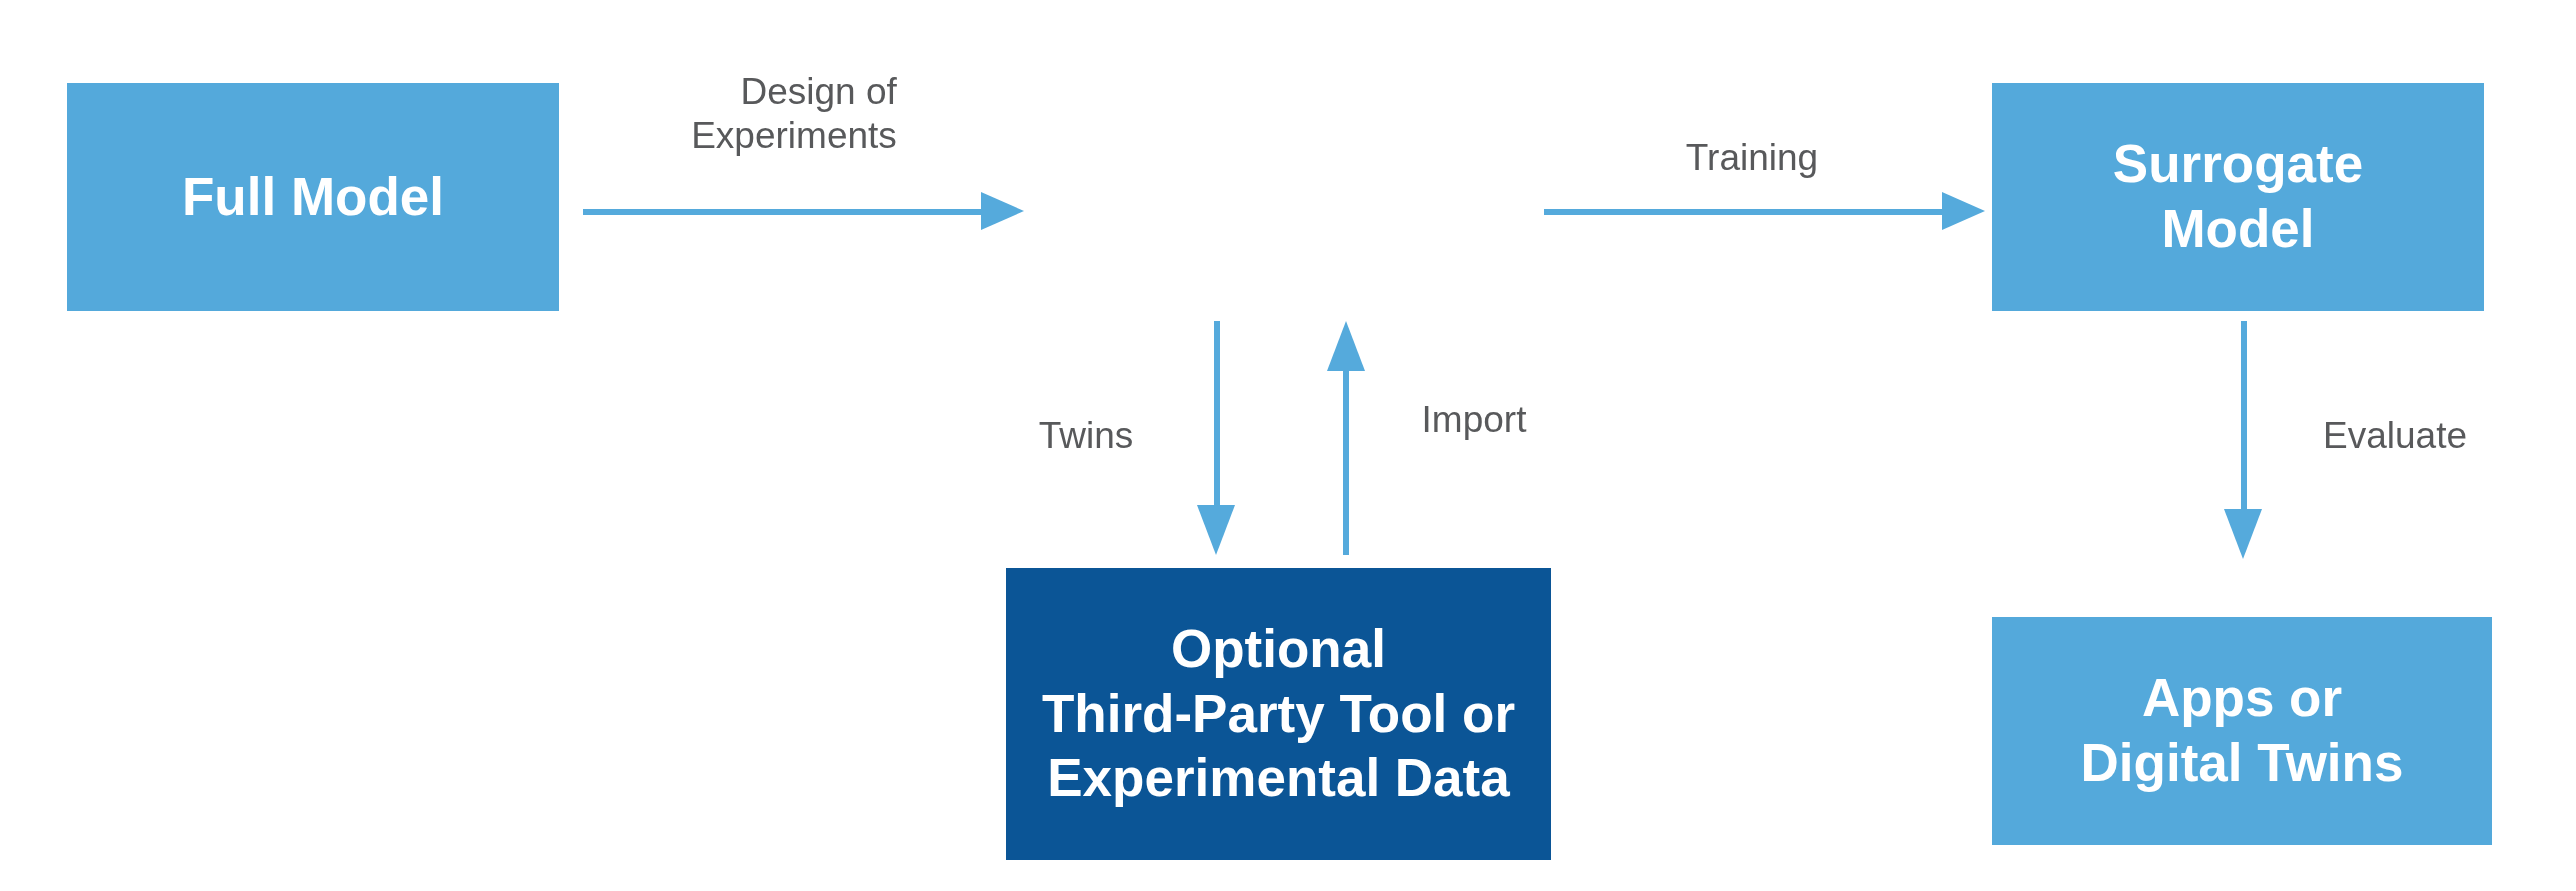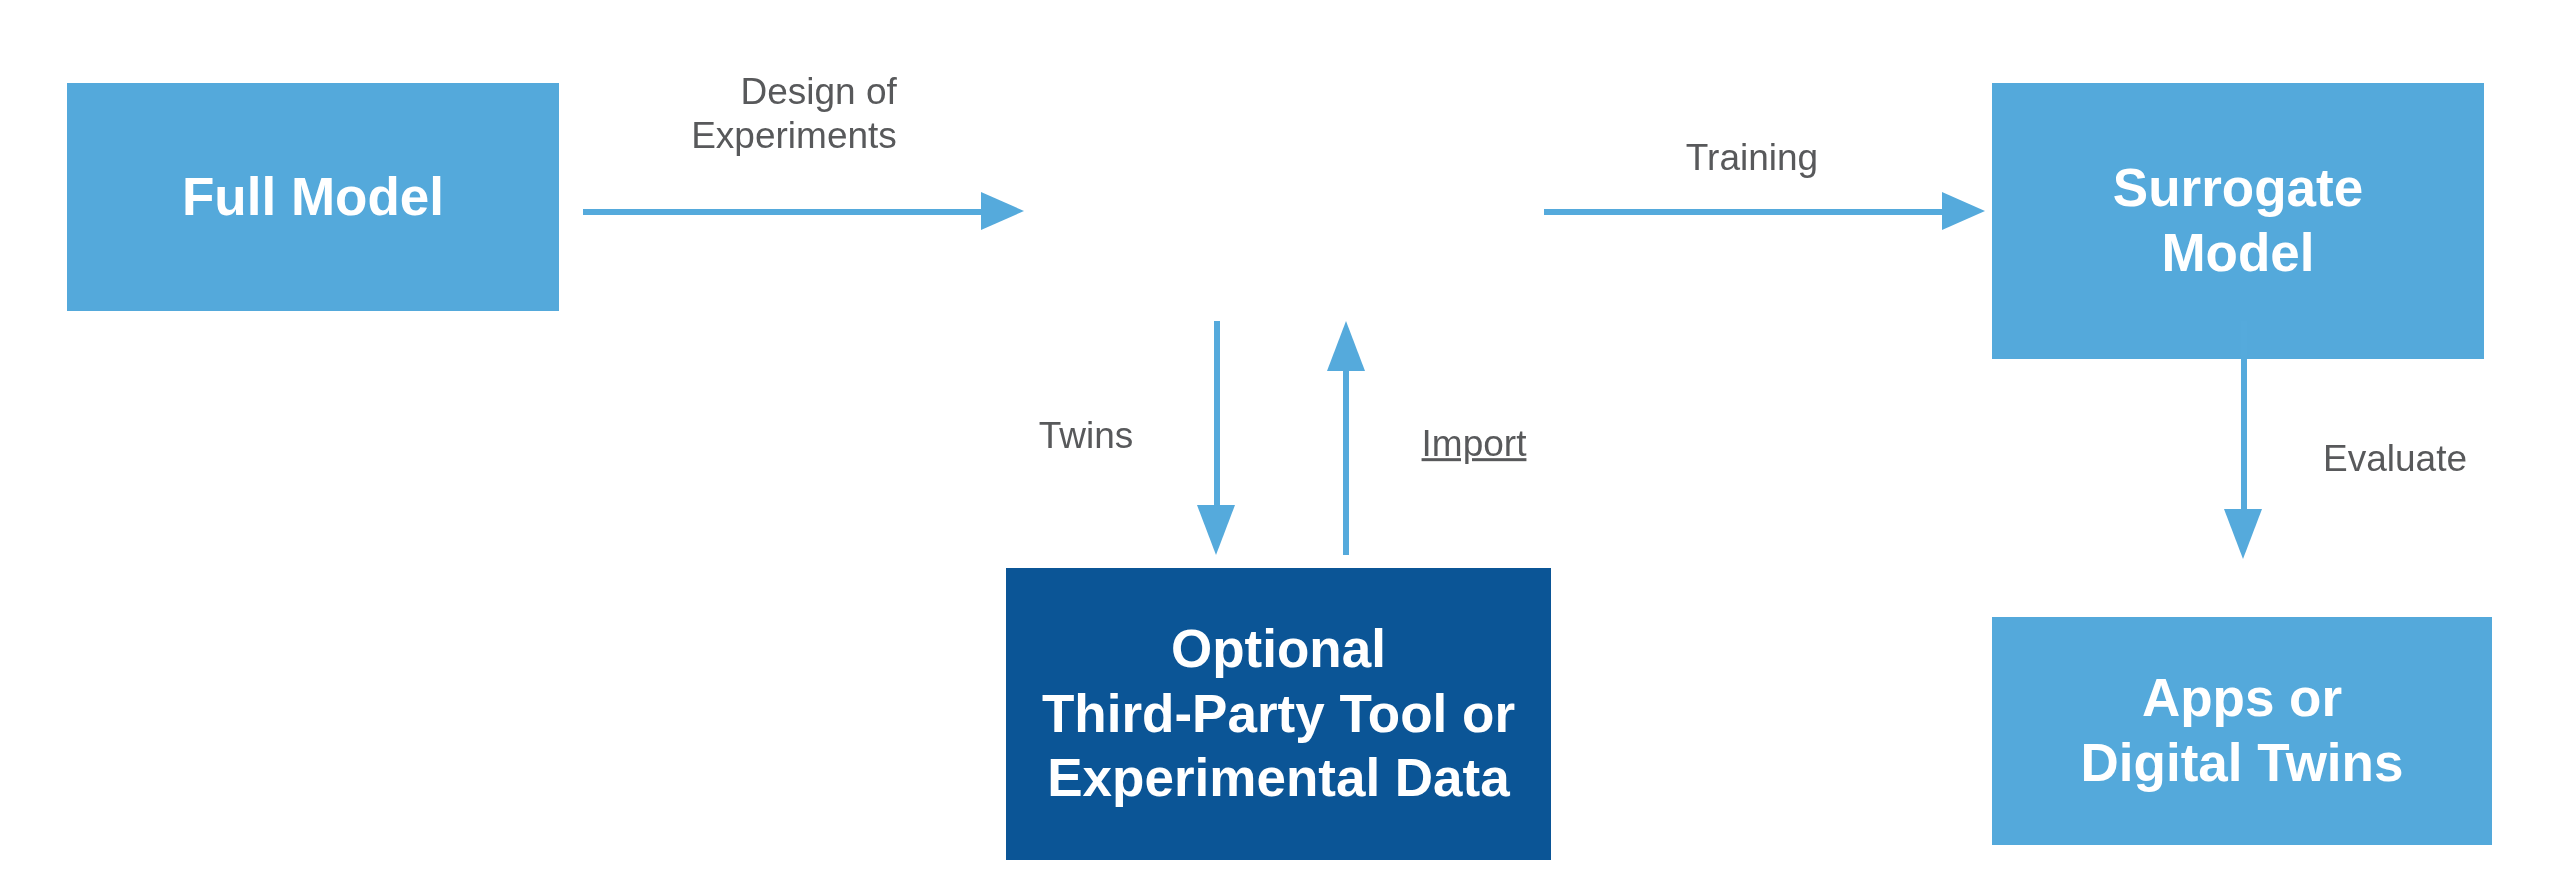--- a/index.html
+++ b/index.html
@@ -74,21 +74,21 @@
   }
 </style>
 </head>
 <body>
 
 <div id="diagram">
 
   <div class="node light" style="left:67px; top:83px; width:492px; height:228px;">Full Model</div>
 
 
-  <div class="node light" style="left:1992px; top:83px; width:492px; height:276px;">Surrogate
+  <div class="node light" style="left:1992px; top:83px; width:492px; height:228px;">Surrogate
 Model</div>
 
   <div class="node dark" style="left:1006px; top:568px; width:545px; height:292px;">Optional
 Third-Party Tool or
 Experimental Data</div>
 
   <div class="node light" style="left:1992px; top:617px; width:500px; height:228px;">Apps or
 Digital Twins</div>
 
   <div class="line-h" style="left:583px; top:209px; width:401px;"></div>
@@ -99,20 +99,20 @@
   <div class="line-h" style="left:1544px; top:209px; width:401px;"></div>
   <div class="head right" style="left:1942px; top:192px;"></div>
   <div class="edge-label" style="left:1752px; top:158px;">Training</div>
 
   <div class="line-v" style="left:1214px; top:321px; height:186px;"></div>
   <div class="head down" style="left:1197px; top:505px;"></div>
   <div class="edge-label" style="left:1086px; top:436px;">Twins</div>
 
   <div class="line-v" style="left:1343px; top:369px; height:186px;"></div>
   <div class="head up" style="left:1327px; top:321px;"></div>
-  <div class="edge-label" style="left:1474px; top:444px;text-decoration:underline;">Import</div>
+  <div class="edge-label" style="left:1474px; top:420px;">Import</div>
 
   <div class="line-v" style="left:2241px; top:321px; height:191px;"></div>
   <div class="head down" style="left:2224px; top:509px;"></div>
-  <div class="edge-label" style="left:2395px; top:436px;margin-top:23px;">Evaluate</div>
+  <div class="edge-label" style="left:2395px; top:436px;">Evaluate</div>
 
 </div>
 
 
 </body></html>

